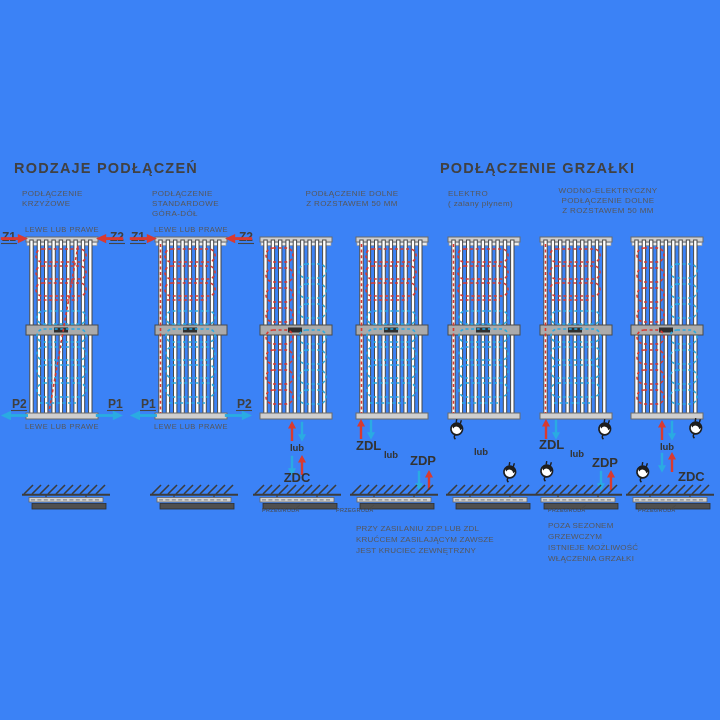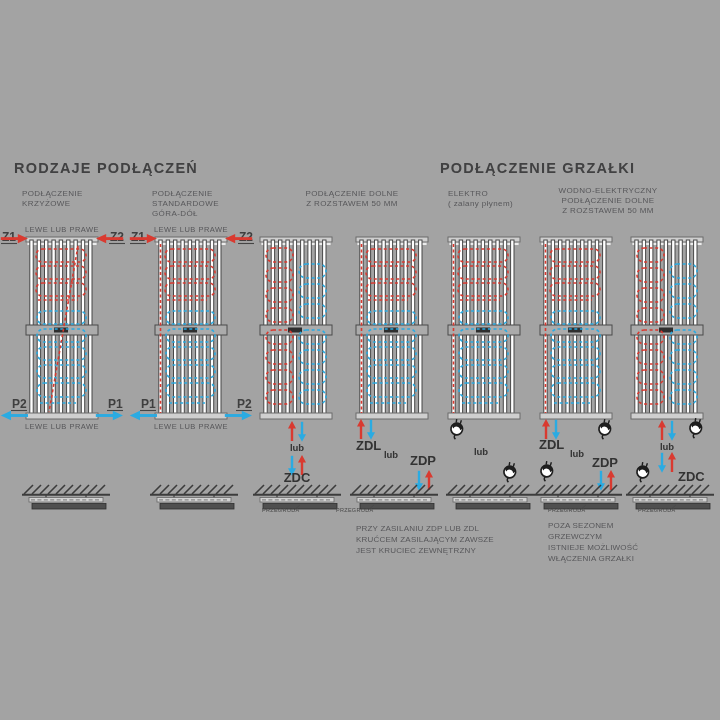--- a/index.html
+++ b/index.html
@@ -1,16 +1,16 @@
 <!DOCTYPE html>
 <html><head>
 <meta charset="utf-8">
 <style>
   html,body{margin:0;padding:0;background:#ffffff;}
-  .canvas{position:relative;width:720px;height:720px;background:#a3a3a3;overflow:hidden;}
+  .canvas{position:relative;width:720px;height:720px;background:#3b82f6;overflow:hidden;}
   svg text{font-family:"Liberation Sans","DejaVu Sans",sans-serif;fill:#57575a;}
   .t-title{font-size:14.5px;font-weight:bold;fill:#414142;letter-spacing:1.2px;}
   .t-col{font-size:8px;letter-spacing:0.4px;}
   .t-port{font-size:12px;font-weight:bold;fill:#3f3f3f;}
   .t-valve{font-size:13px;font-weight:bold;fill:#333333;}
   .t-lub{font-size:9.5px;font-weight:bold;fill:#333333;}
   .t-small{font-size:7.5px;letter-spacing:0.5px;}
   .t-note{font-size:8px;letter-spacing:0.2px;}
   .t-tiny{font-size:5.5px;fill:#4a4a4a;letter-spacing:0.3px;}
   .mid{text-anchor:middle;}

